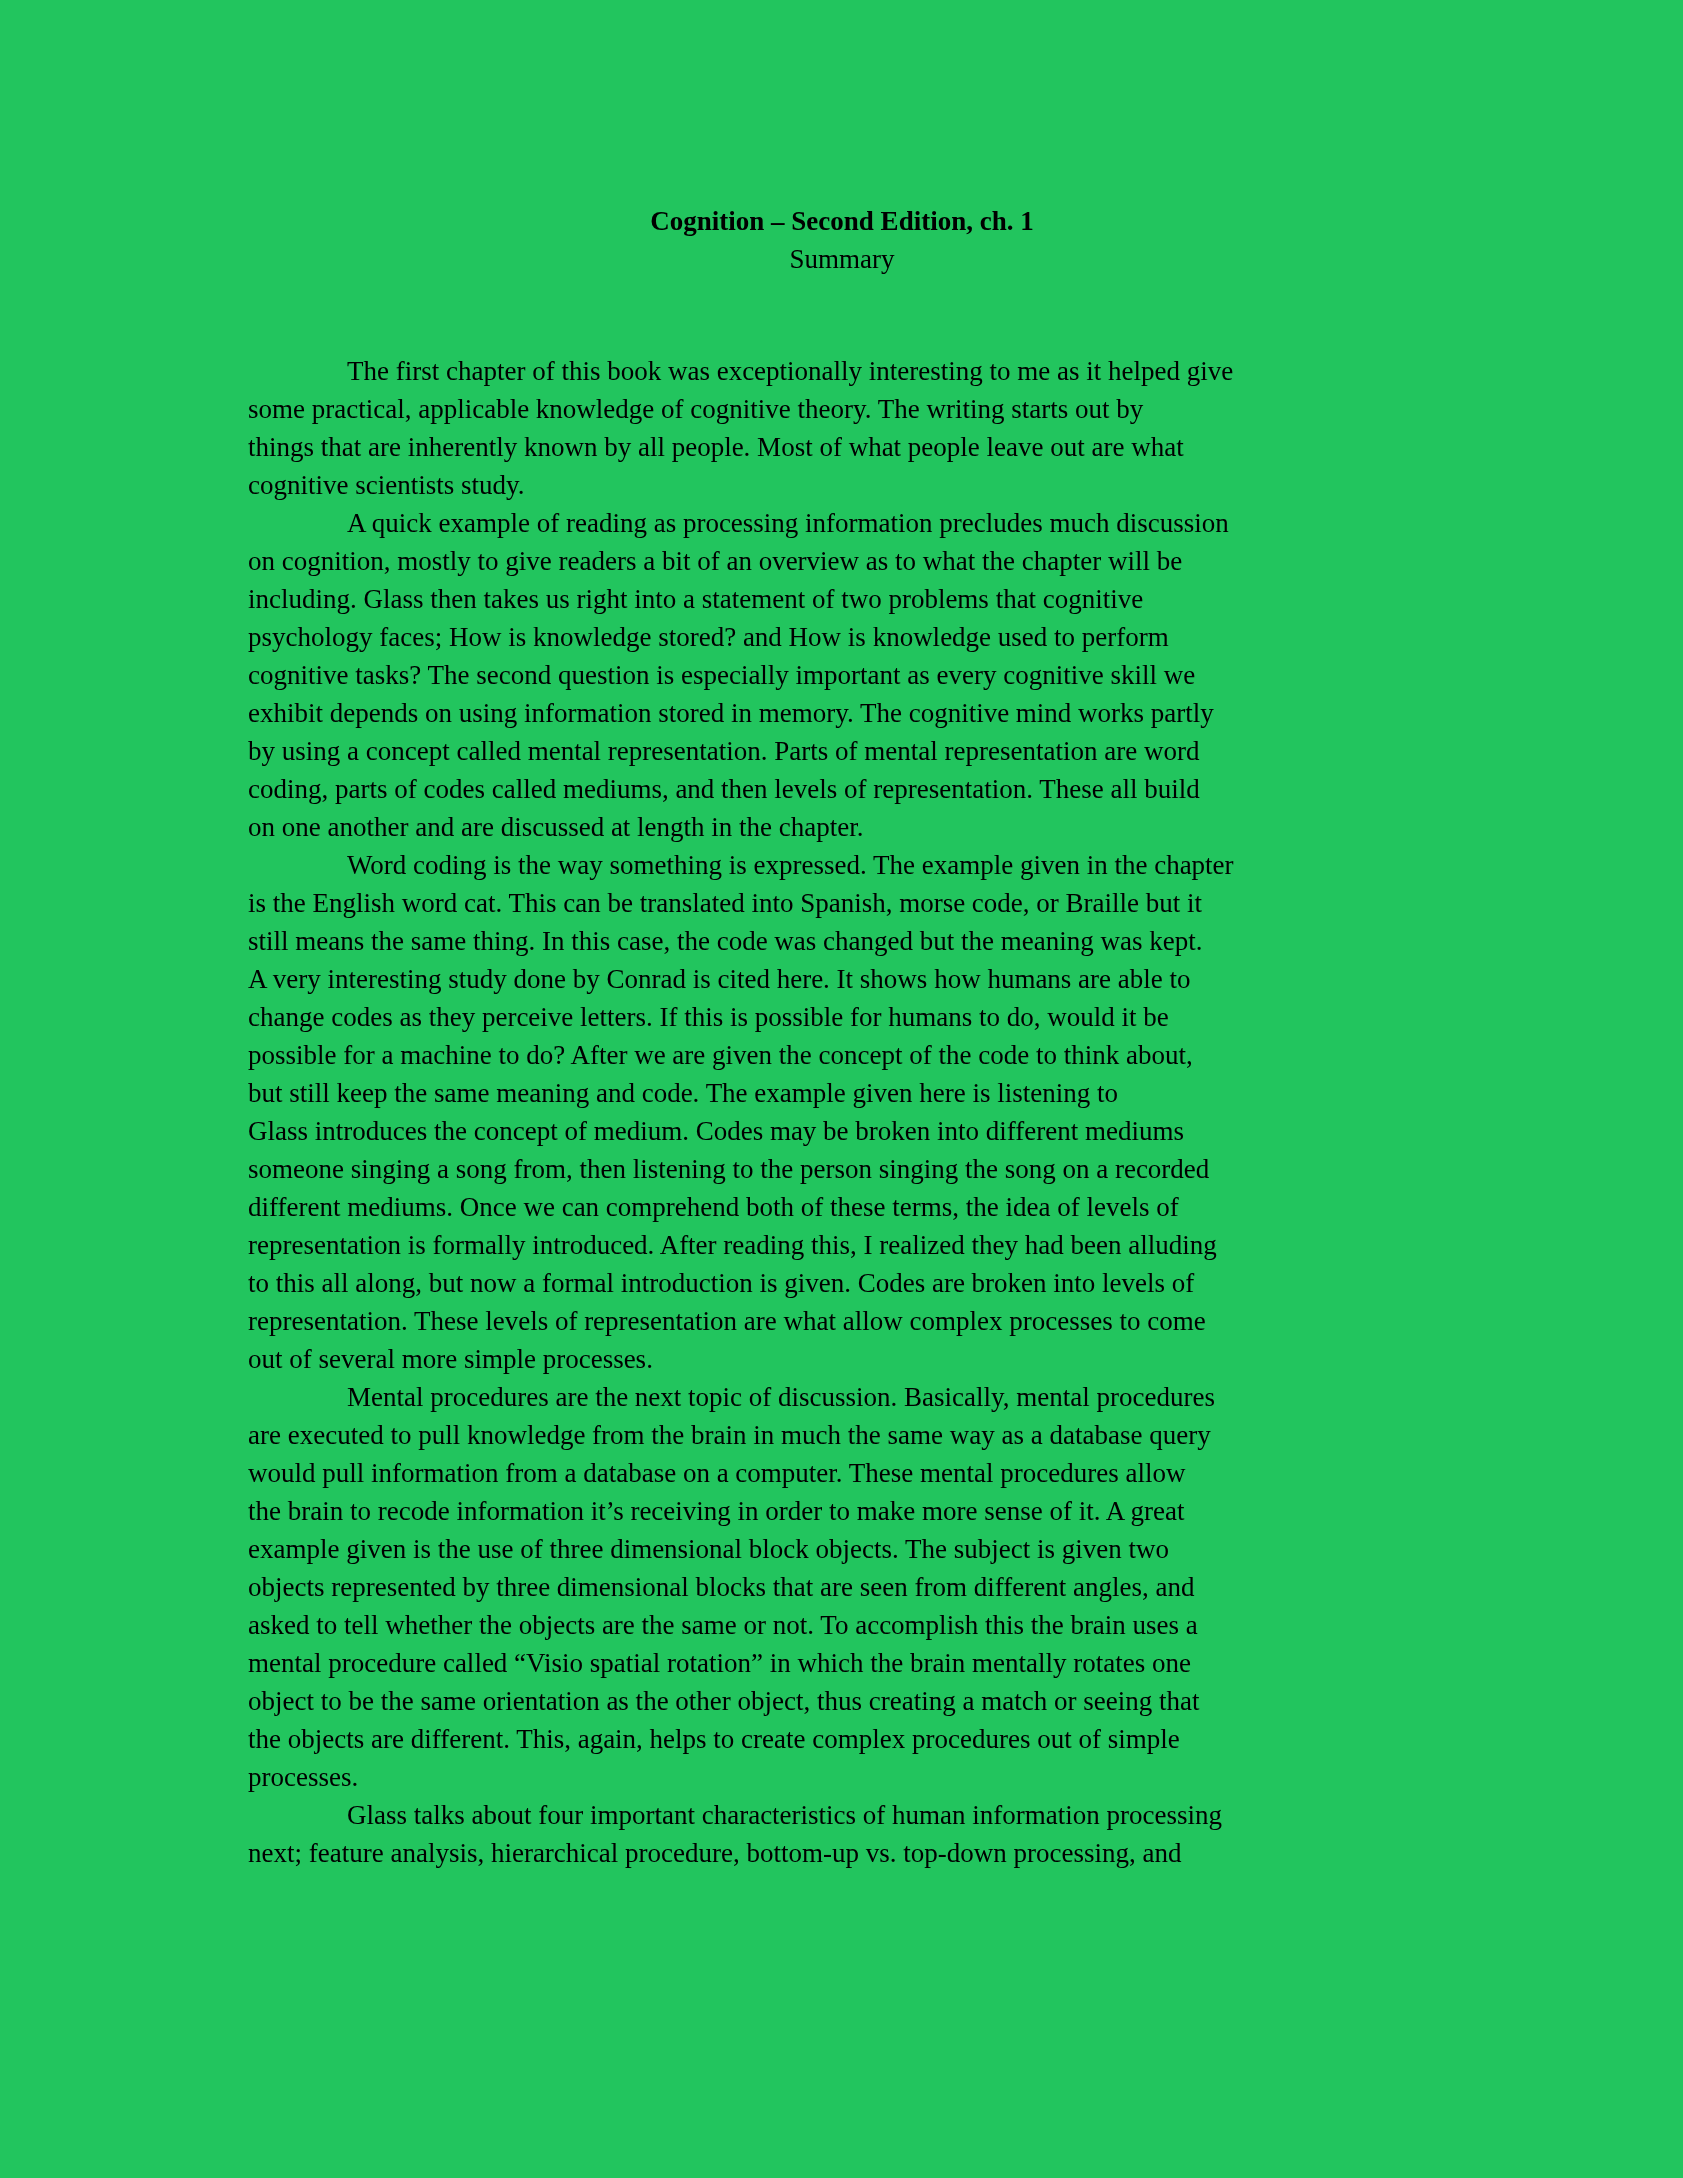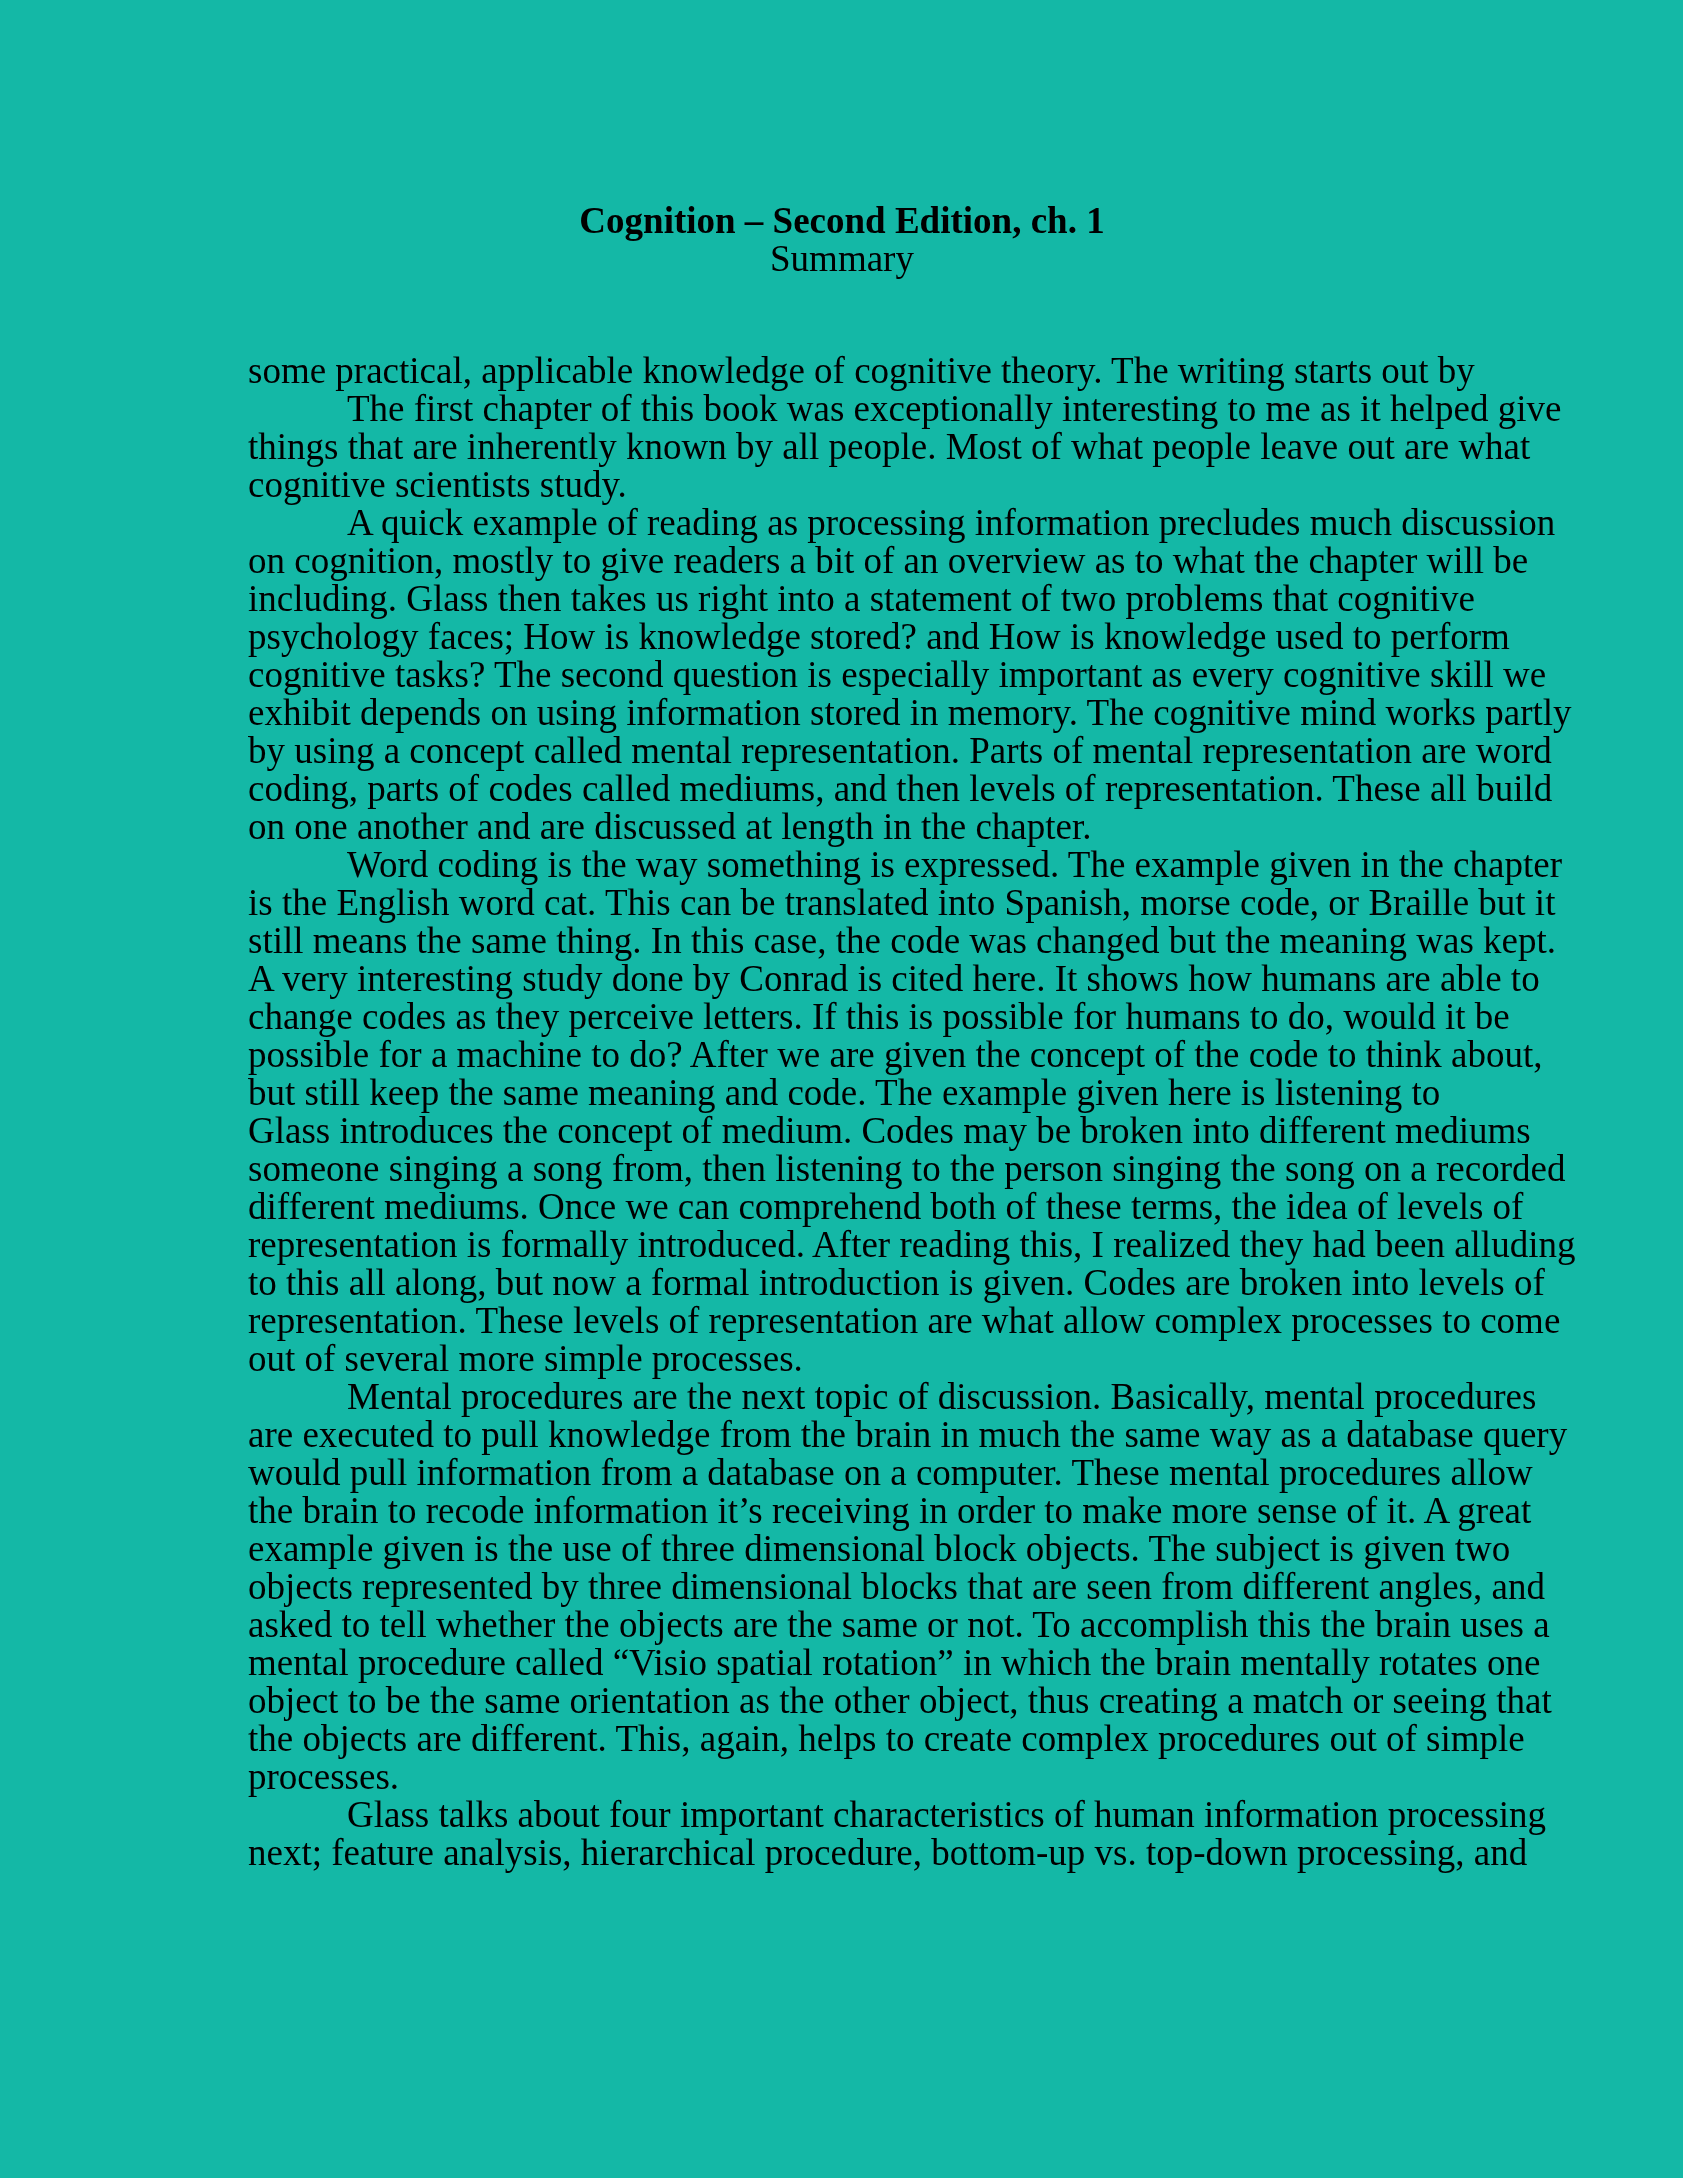--- a/index.html
+++ b/index.html
@@ -4,24 +4,24 @@
 <style>
   html, body {
     margin: 0;
     padding: 0;
     background: #ffffff;
   }
   .page {
     position: relative;
     width: 1683px;
     height: 2178px;
-    background: #14b8a6;
+    background: #22c55e;
     color: #000000;
     font-family: "Liberation Serif", "DejaVu Serif", serif;
-    font-size: 37px;
+    font-size: 27px;
     line-height: 38px;
     overflow: hidden;
   }
   .doc-header {
     position: absolute;
     top: 202px;
     left: 248px;
     width: 1188px;
     text-align: center;
   }
@@ -49,22 +49,22 @@
 </head>
 <body>
 
 <div class="page">
   <div class="doc-header">
     <div class="doc-title">Cognition – Second Edition, ch. 1</div>
     <div class="doc-subtitle">Summary</div>
   </div>
   <div class="doc-body" id="doc-body">
       <div class="paragraph">
+        <div class="text-line first">The first chapter of this book was exceptionally interesting to me as it helped give</div>
         <div class="text-line">some practical, applicable knowledge of cognitive theory. The writing starts out by</div>
-        <div class="text-line first">The first chapter of this book was exceptionally interesting to me as it helped give</div>
         <div class="text-line">things that are inherently known by all people. Most of what people leave out are what</div>
         <div class="text-line">cognitive scientists study.</div>
       </div>
       <div class="paragraph">
         <div class="text-line first">A quick example of reading as processing information precludes much discussion</div>
         <div class="text-line">on cognition, mostly to give readers a bit of an overview as to what the chapter will be</div>
         <div class="text-line">including. Glass then takes us right into a statement of two problems that cognitive</div>
         <div class="text-line">psychology faces; How is knowledge stored? and How is knowledge used to perform</div>
         <div class="text-line">cognitive tasks? The second question is especially important as every cognitive skill we</div>
         <div class="text-line">exhibit depends on using information stored in memory. The cognitive mind works partly</div>

